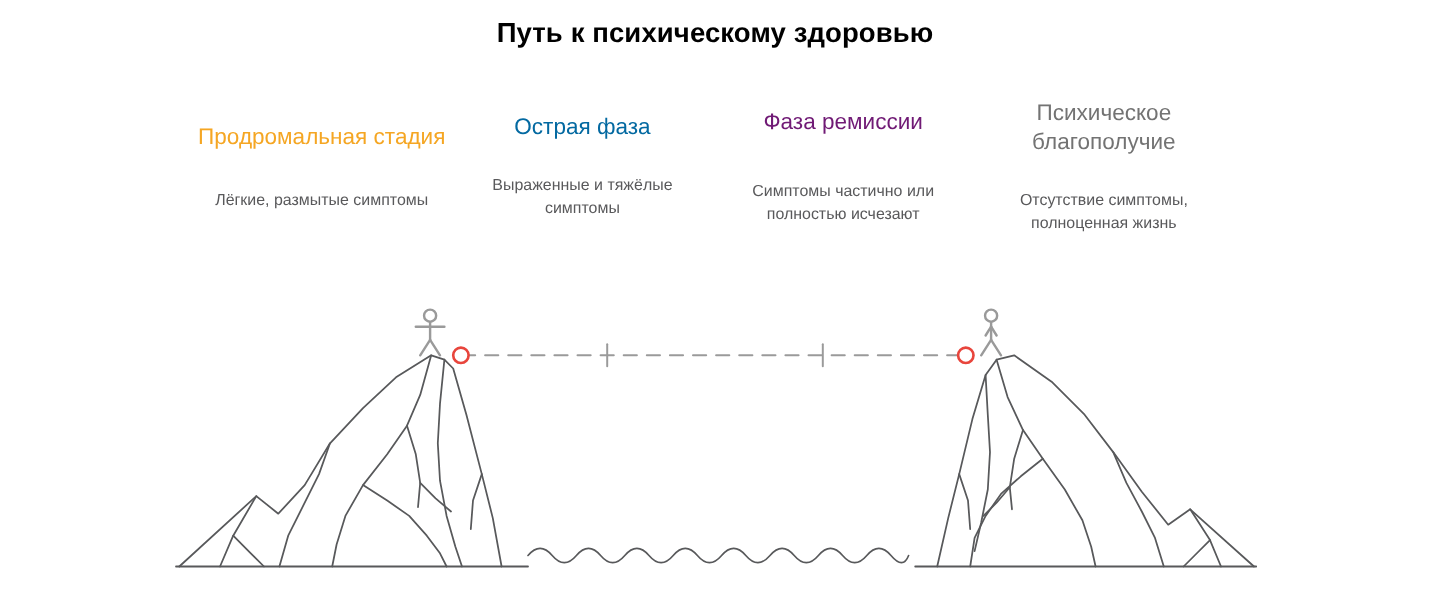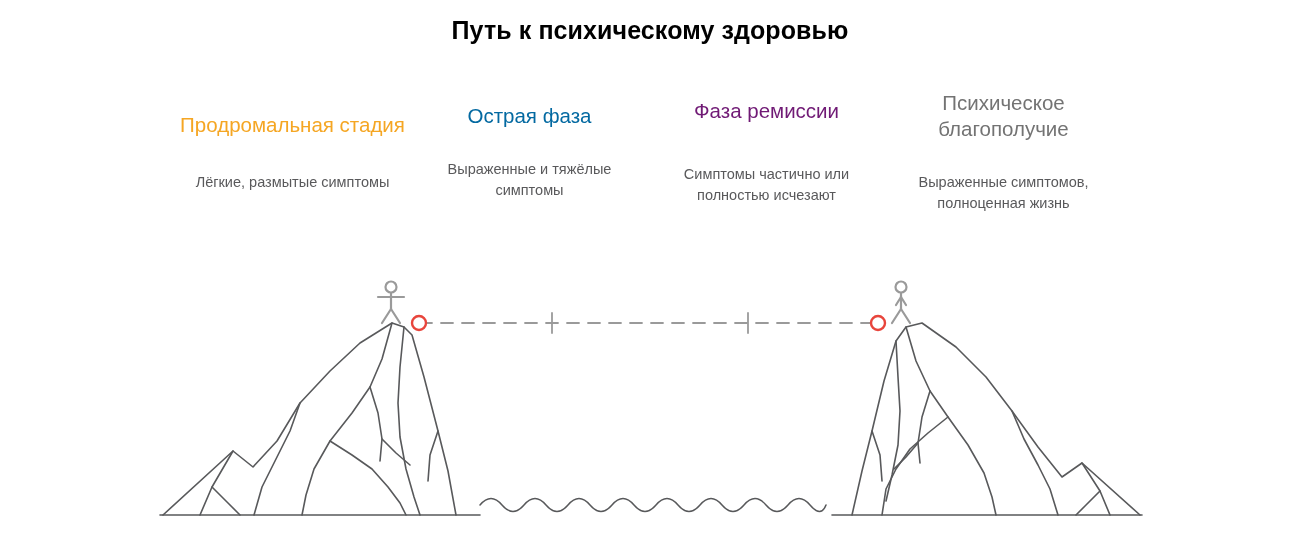--- a/index.html
+++ b/index.html
@@ -83,21 +83,21 @@
     <div class="stage">
       <div class="stage-label" style="color:#0369a1">Острая фаза</div>
       <div class="stage-desc">Выраженные и тяжёлые симптомы</div>
     </div>
     <div class="stage">
       <div class="stage-label" style="color:#701a75">Фаза ремиссии</div>
       <div class="stage-desc">Симптомы частично или полностью исчезают</div>
     </div>
     <div class="stage">
       <div class="stage-label" style="color:#737373">Психическое благополучие</div>
-      <div class="stage-desc">Выраженные симптомов, полноценная жизнь</div>
+      <div class="stage-desc">Отсутствие симптомы, полноценная жизнь</div>
     </div>
   </div>
 
   <div class="scene">
     <svg width="1300" height="292" viewBox="0 0 1300 292" xmlns="http://www.w3.org/2000/svg">
       <g fill="none" stroke="#58595b" stroke-width="1.6" stroke-linejoin="round" stroke-linecap="round">
 
         <g>
           <path d="M160 260 H 480"></path>
           <path d="M832 260 H 1142"></path>

